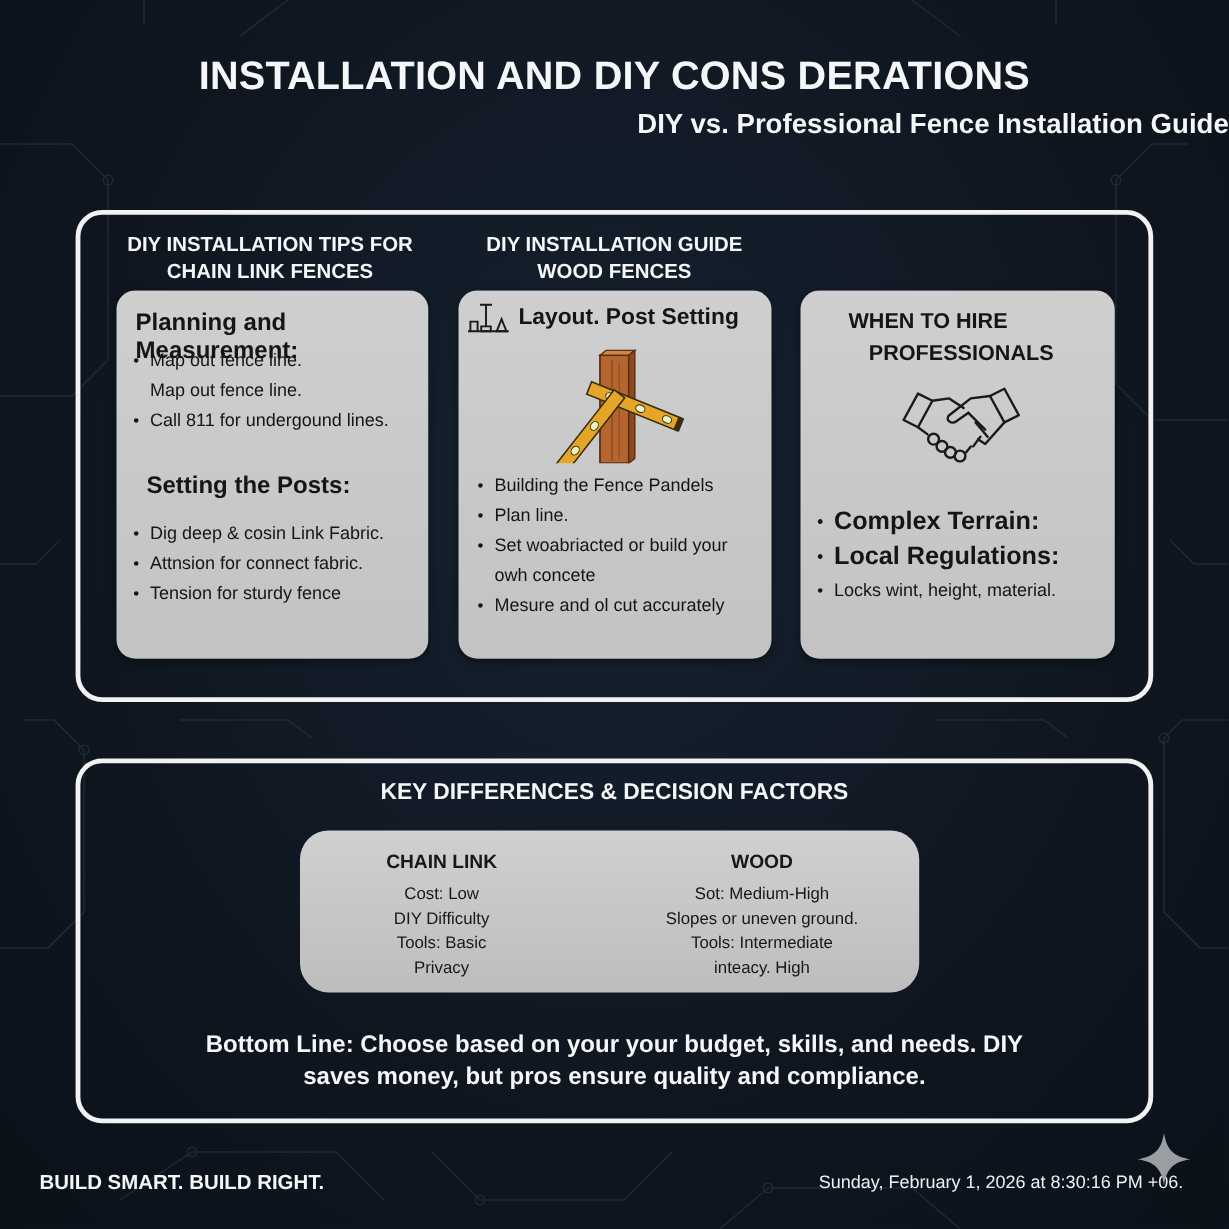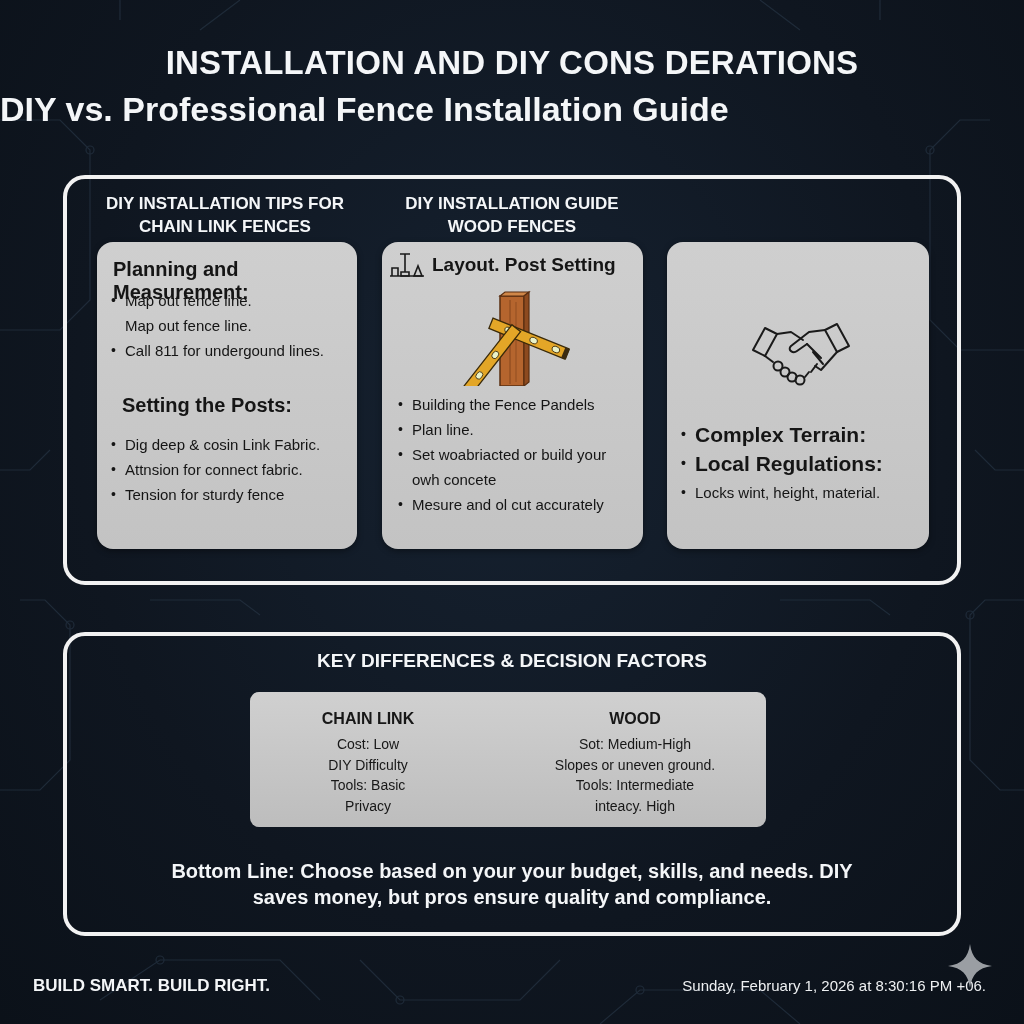--- a/index.html
+++ b/index.html
@@ -15,21 +15,21 @@
         radial-gradient(ellipse at 50% 40%, #162231 0%, #0f1620 60%, #0b1119 100%);
     }
     .circuit { position: absolute; inset: 0; pointer-events: none; }
     .title {
       position: absolute; left: 0; right: 0; top: 44px;
       text-align: center; font-weight: bold; font-size: 33px; letter-spacing: 0.2px;
       color: #f4f6f8;
     }
     .subtitle {
       position: absolute; left: 0; right: 0; top: 90px;
-      text-align: left; font-weight: bold; font-size: 34px; color: #f4f6f8;
+      text-align: right; font-weight: bold; font-size: 23px; color: #f4f6f8;
     }
     .frame {
       position: absolute; border: 4px solid #f2f2f2; border-radius: 22px;
     }
     .frame-top { left: 63px; top: 175px; width: 898px; height: 410px; }
     .frame-bottom { left: 63px; top: 632px; width: 898px; height: 304px; }
     .col-heading {
       position: absolute; text-align: center; font-weight: bold; font-size: 17px;
       line-height: 23px; color: #f4f6f8;
     }
@@ -44,21 +44,21 @@
     .card h3 { font-size: 20px; font-weight: bold; position: absolute; }
     .card ul { list-style: none; position: absolute; font-size: 15px; line-height: 25px; }
     .card li { position: relative; padding-left: 14px; }
     .card li.bullet::before {
       content: "•"; position: absolute; left: 0; top: 0; font-size: 14px;
     }
     .card li.bold { font-weight: bold; font-size: 21px; }
     .card-3 h3 { font-size: 18px; line-height: 27px; }
     .compare {
       position: absolute; left: 250px; top: 692px; width: 516px; height: 135px;
-      border-radius: 9px; background: linear-gradient(180deg, #d0d0d0 0%, #bdbdbd 100%);
+      border-radius: 24px; background: linear-gradient(180deg, #d0d0d0 0%, #bdbdbd 100%);
       color: #171717;
     }
     .compare .col { position: absolute; top: 18px; text-align: center; }
     .compare .col h4 { font-size: 16px; font-weight: bold; margin-bottom: 6px; }
     .compare .col div { font-size: 14px; line-height: 20.5px; }
     .section-title {
       position: absolute; left: 0; right: 0; top: 650px; text-align: center;
       font-size: 19px; font-weight: bold; color: #f4f6f8;
     }
     .bottom-line {
@@ -166,20 +166,24 @@
     <ul style="left:16px; top:150px;">
       <li class="bullet">Building the Fence Pandels</li>
       <li class="bullet">Plan line.</li>
       <li class="bullet">Set woabriacted or build your</li>
       <li>owh concete</li>
       <li class="bullet">Mesure and ol cut accurately</li>
     </ul>
   </div>
 
   <div class="card card-3">
+    <h3 style="left:40px; top:12px;">
+      <div>WHEN TO HIRE</div>
+      <div style="padding-left:17px;">PROFESSIONALS</div>
+    </h3>
     <svg style="position:absolute; left:84px; top:78px;" width="100" height="66" viewBox="0 0 100 66">
       <g stroke="#1a1a1a" stroke-width="2" fill="none" stroke-linejoin="round" stroke-linecap="round">
         <path d="M2 30 L14 8 L26 14 L14 36 Z"></path>
         <path d="M98 26 L86 4 L74 10 L86 32 Z"></path>
         <path d="M26 14 L40 12 L52 20"></path>
         <path d="M74 10 L58 12 L40 26 C36 30 42 34 46 31 L56 24"></path>
         <path d="M86 32 L70 50 L64 46"></path>
         <path d="M14 36 L22 42"></path>
         <circle cx="27" cy="46" r="4.5"></circle>
         <circle cx="34" cy="52" r="4.5"></circle>

